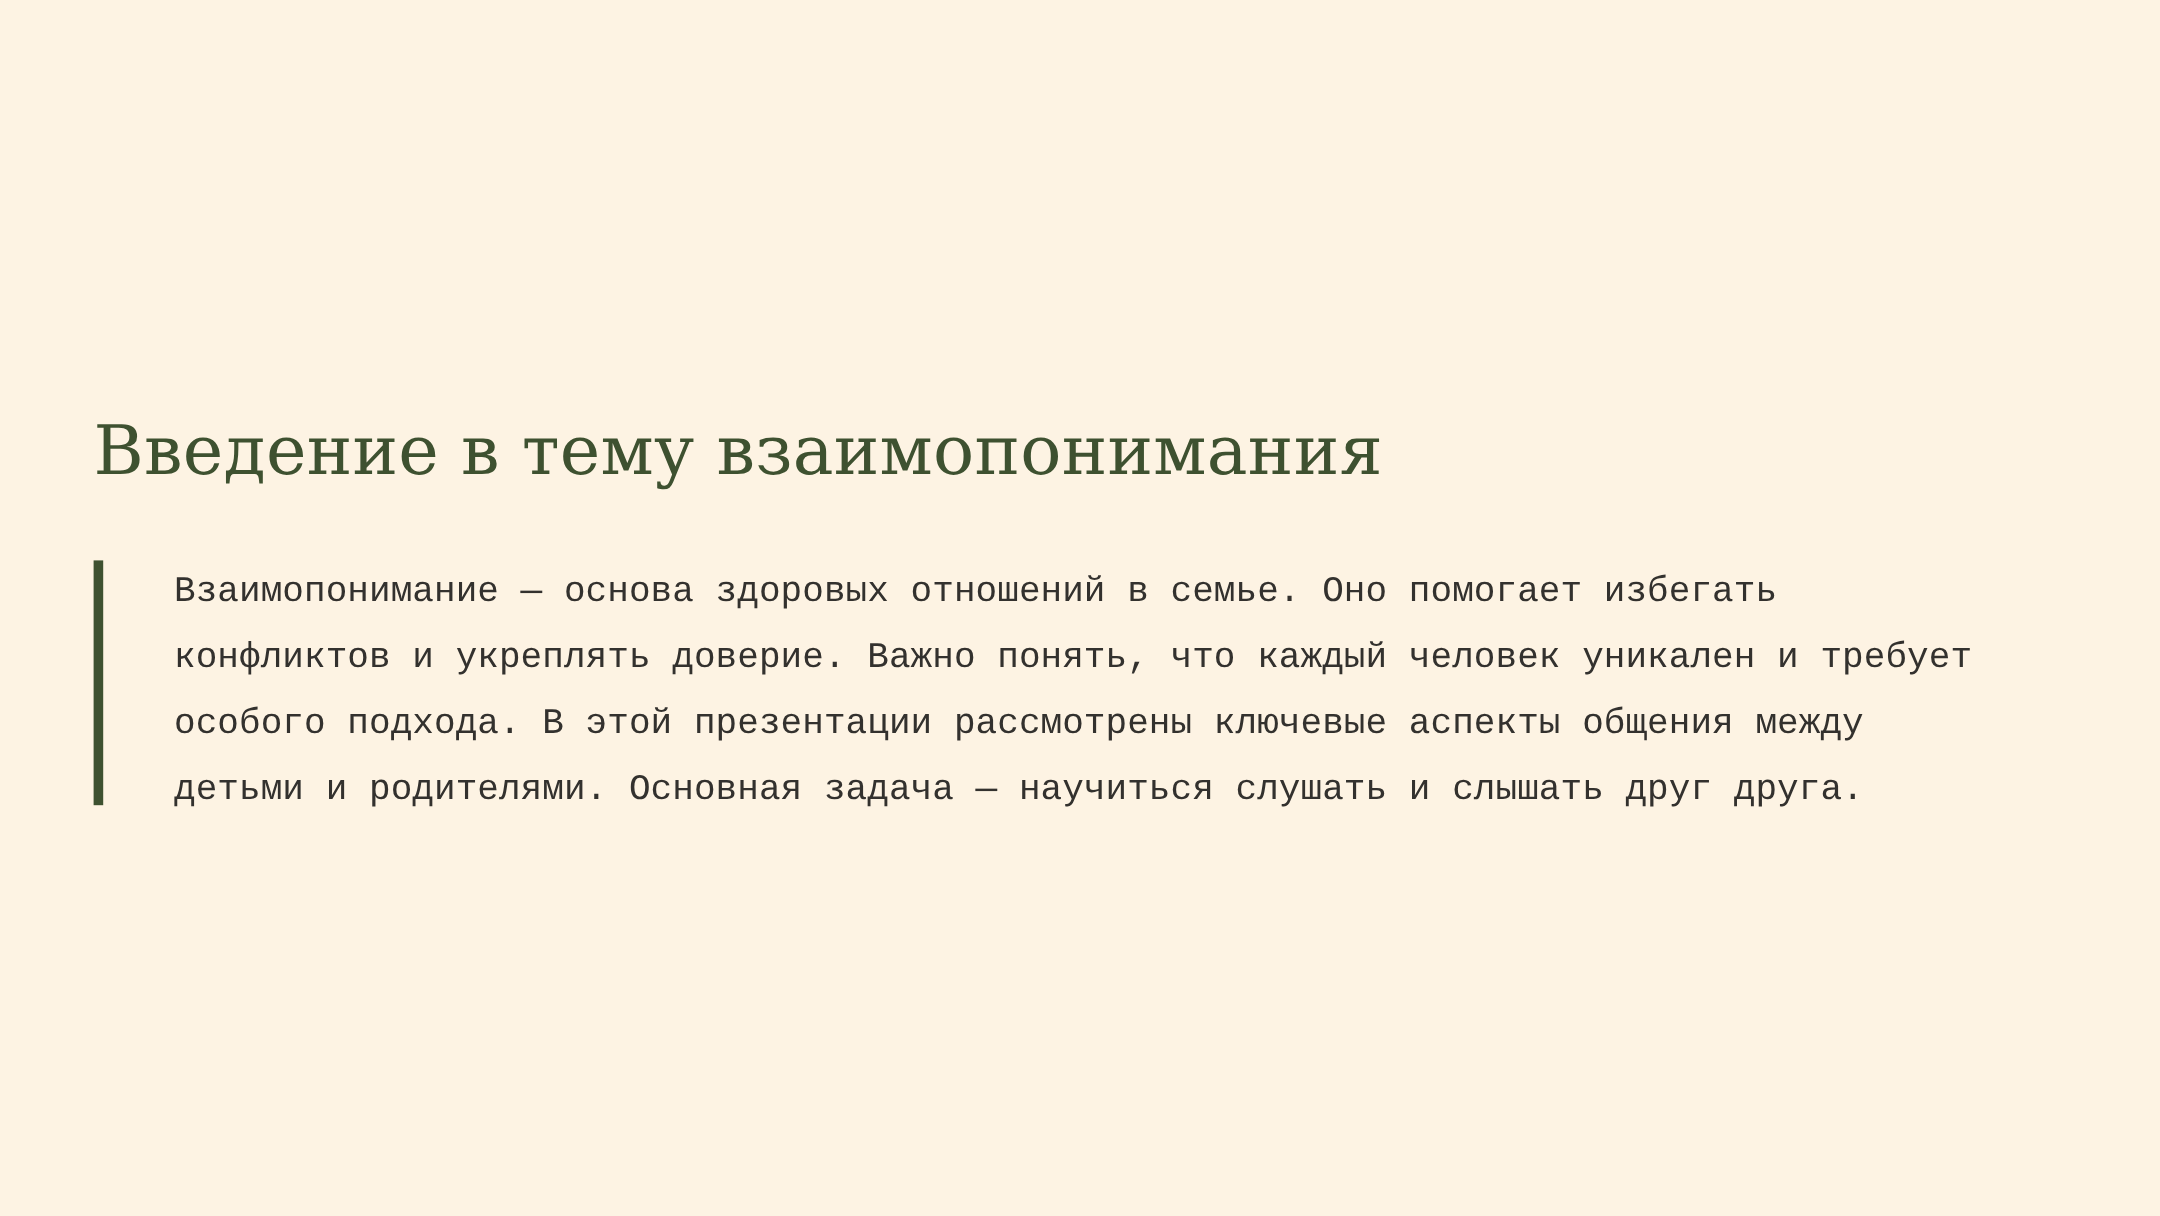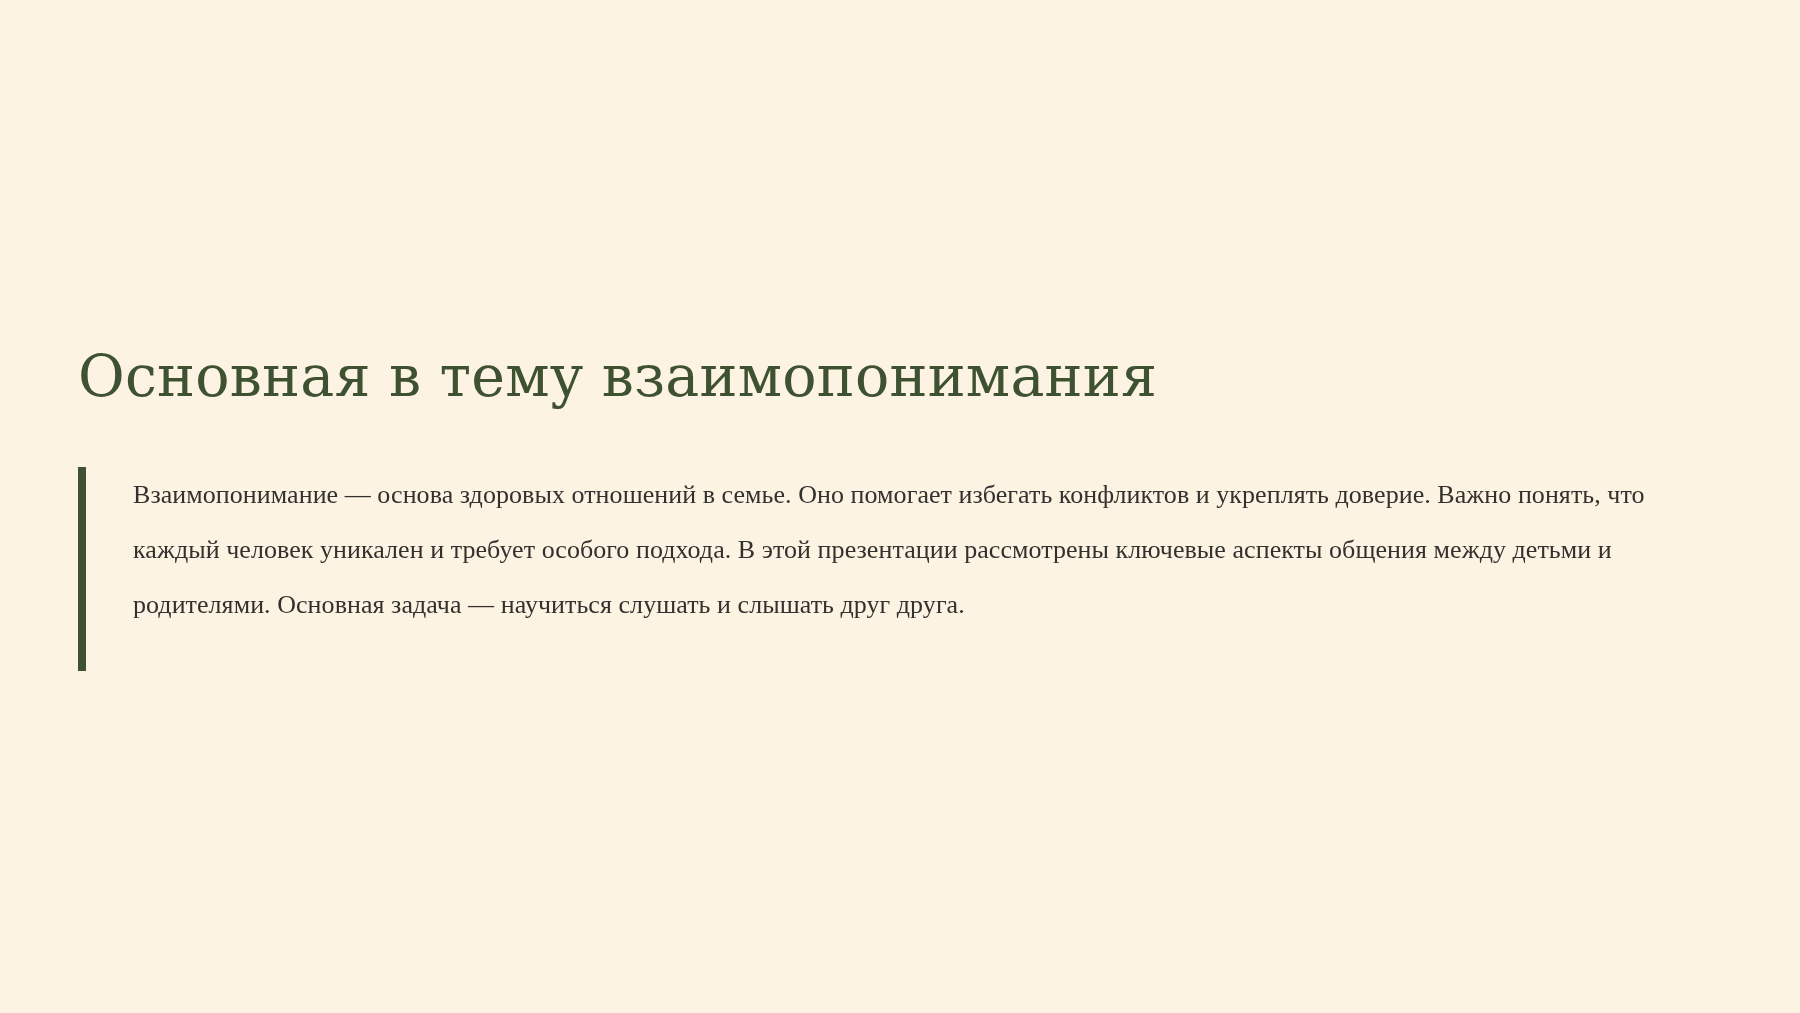--- a/index.html
+++ b/index.html
@@ -51,38 +51,38 @@
   .accent-bar {
     position: absolute;
     left: 0;
     top: 0;
     width: 8px;
     height: 204px;
     background: #3e5130;
   }
 
   .body-text {
-    font-family: Liberation Serif, serif;
-    font-size: 26px;
+    font-family: Liberation Mono, monospace;
+    font-size: 30px;
     font-weight: 400;
     line-height: 55px;
     color: #33312e;
-    margin: 0;
+    margin: 12px;
     max-width: 1545px;
     letter-spacing: 0.05px;
   }
 </style>
 </head>
 <body>
 
 <div class="slide">
 
   <div class="slide-content">
 
-    <h1 class="slide-title">Основная в тему взаимопонимания</h1>
+    <h1 class="slide-title">Введение в тему взаимопонимания</h1>
 
     <div class="body-block">
 
       <div class="accent-bar"></div>
 
       <p class="body-text">Взаимопонимание — основа здоровых отношений в семье. Оно помогает избегать конфликтов и укреплять доверие. Важно понять, что каждый человек уникален и требует особого подхода. В этой презентации рассмотрены ключевые аспекты общения между детьми и родителями. Основная задача — научиться слушать и слышать друг друга.</p>
 
     </div>
 
   </div>

